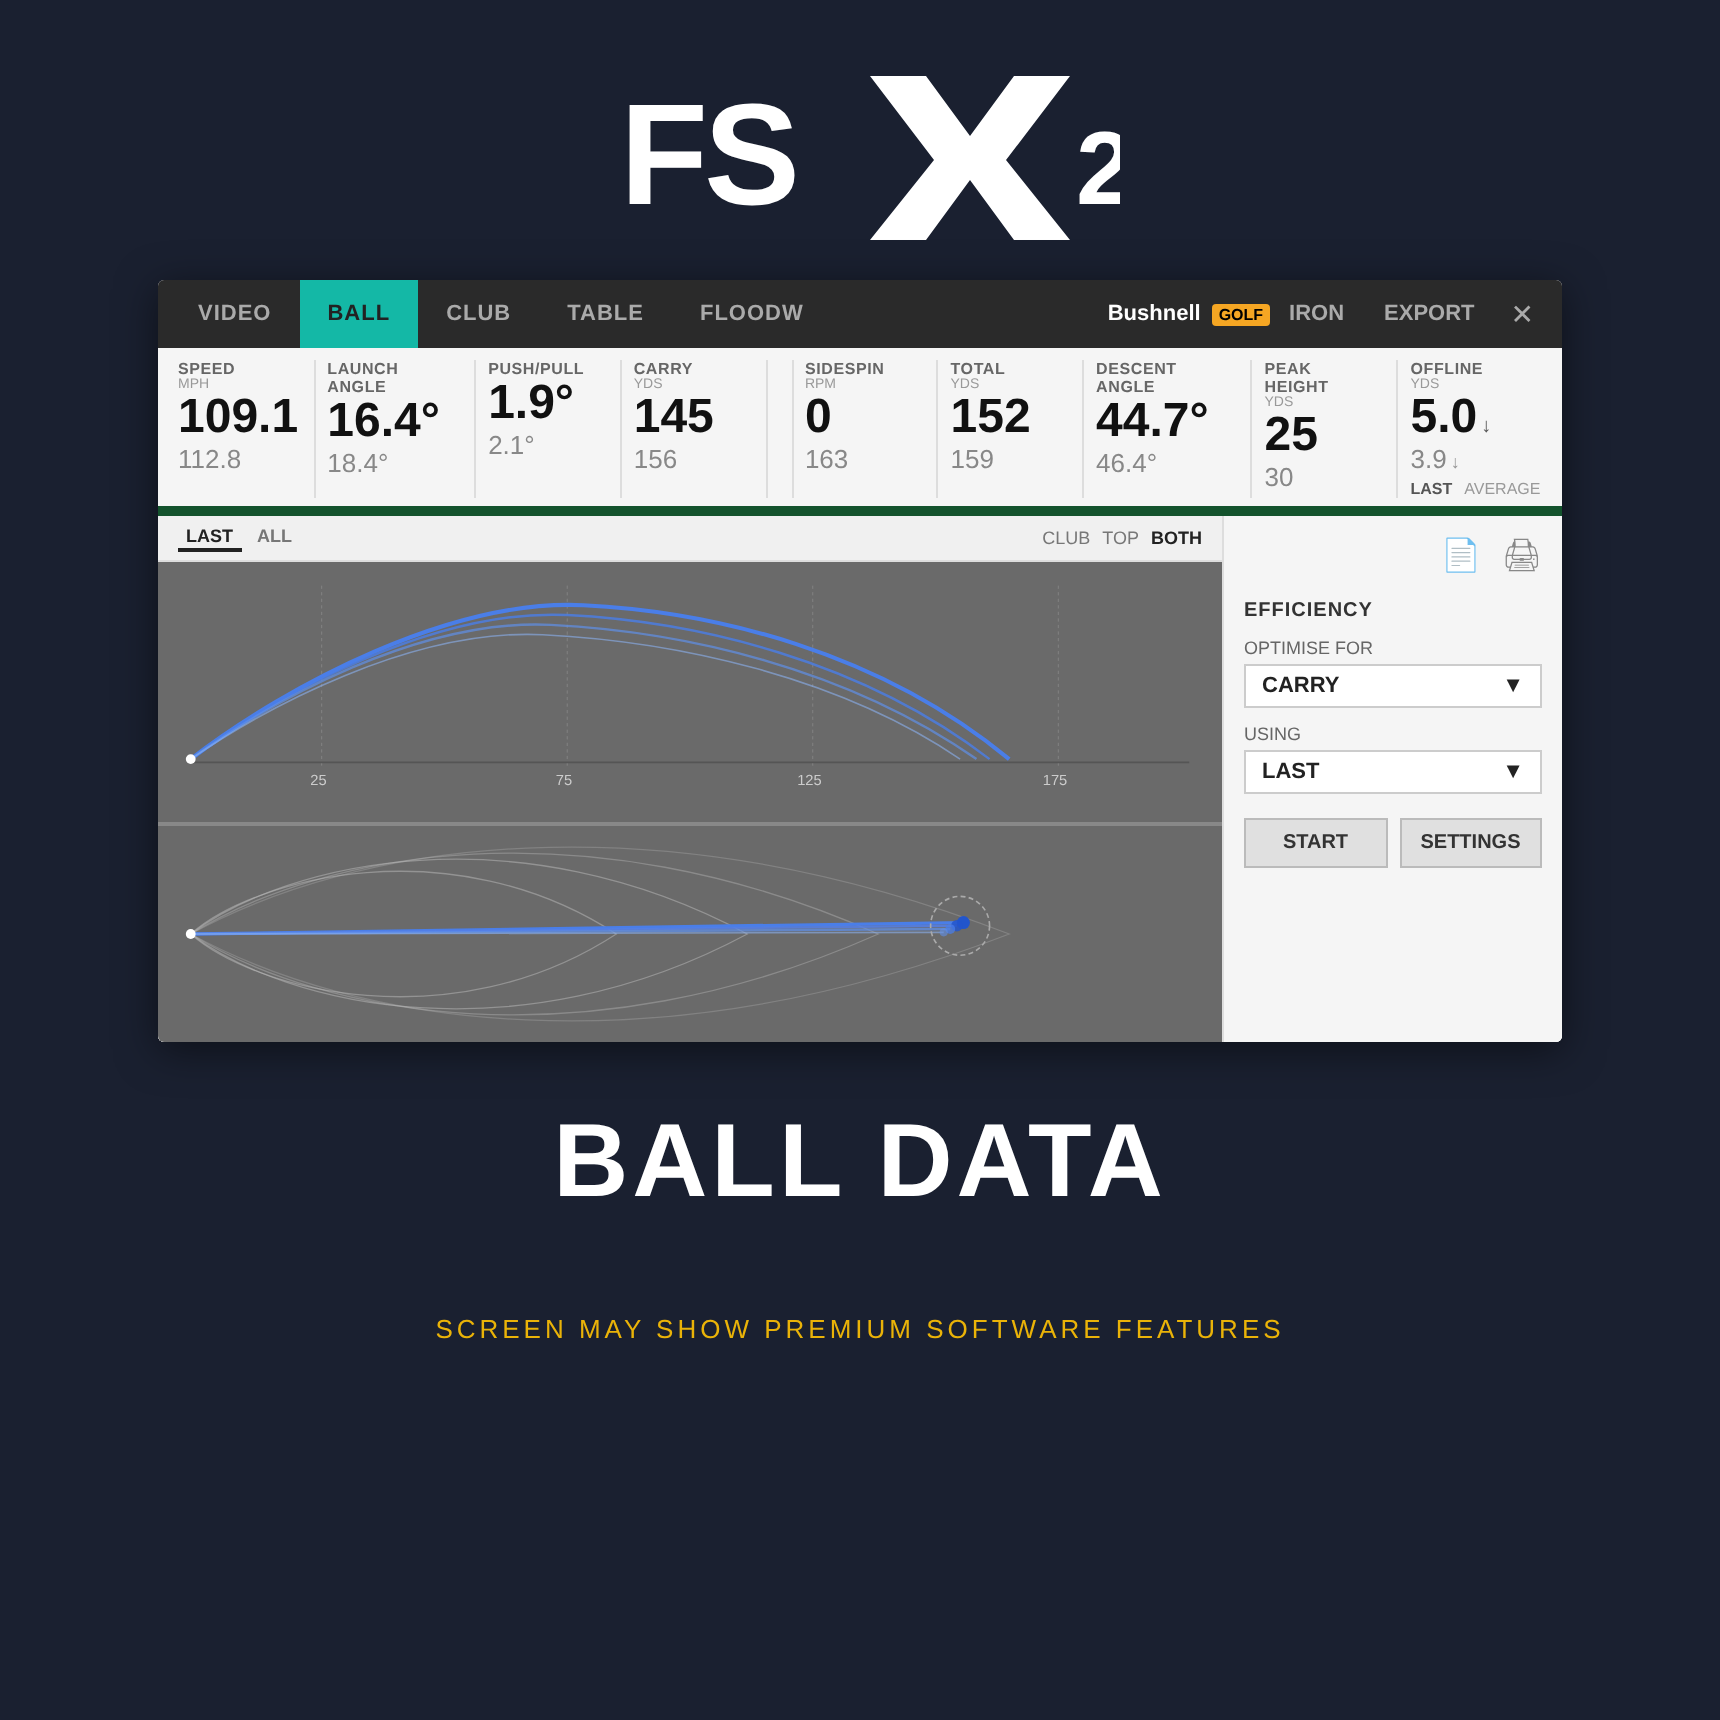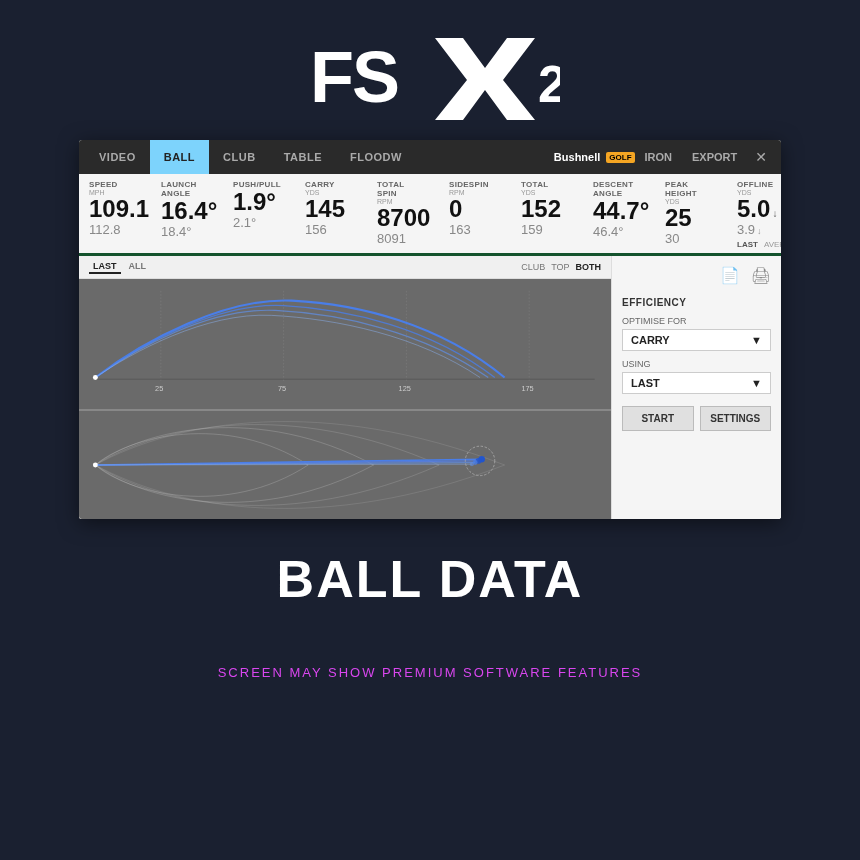--- a/index.html
+++ b/index.html
@@ -53,21 +53,21 @@
       align-items: center;
       color: #aaa;
       font-size: 11px;
       font-weight: bold;
       letter-spacing: 0.5px;
       cursor: pointer;
       text-transform: uppercase;
     }
 
     .nav-tab.active {
-      background: #7dd3fc;
+      background: #14b8a6;
       color: #222;
     }
 
     .nav-spacer { flex: 1; }
 
     .bushnell-logo-area {
       display: flex;
       align-items: center;
       gap: 6px;
     }
@@ -102,21 +102,21 @@
       padding: 0 8px;
       cursor: pointer;
     }
 
     
     .stats-row {
       background: #f5f5f5;
       display: flex;
       align-items: flex-start;
       padding: 6px 10px 4px 10px;
-      border-bottom: 3px solid #14532d;
+      border-bottom: 5px solid #14532d;
       gap: 0;
     }
 
     .stat-group {
       display: flex;
       flex-direction: column;
       padding-right: 14px;
       min-width: 60px;
     }
 
@@ -298,24 +298,24 @@
     .ball-data-title {
       font-size: 52px;
       font-weight: 900;
       color: #fff;
       letter-spacing: 2px;
       text-transform: uppercase;
     }
 
     .ball-data-subtitle {
       font-size: 13px;
-      color: #d946ef;
+      color: #eab308;
       letter-spacing: 2px;
       text-transform: uppercase;
-      margin-top: 16px;
+      margin-top: 6px;
     }
 
     
     .chart-svg {
       width: 100%;
       height: 100%;
     }
   </style>
 </head>
 <body>
@@ -380,26 +380,20 @@
 
     <div class="stat-group">
       <span class="stat-label">CARRY</span>
       <span class="stat-sub-label">YDS</span>
       <span class="stat-value-main">145</span>
       <span class="stat-value-secondary">156</span>
     </div>
 
     <div class="stat-divider"></div>
 
-    <div class="stat-group">
-      <span class="stat-label">TOTAL SPIN</span>
-      <span class="stat-sub-label">RPM</span>
-      <span class="stat-value-main">8700</span>
-      <span class="stat-value-secondary">8091</span>
-    </div>
 
     <div class="stat-divider"></div>
 
     <div class="stat-group">
       <span class="stat-label">SIDESPIN</span>
       <span class="stat-sub-label">RPM</span>
       <span class="stat-value-main">0</span>
       <span class="stat-value-secondary">163</span>
     </div>
 

